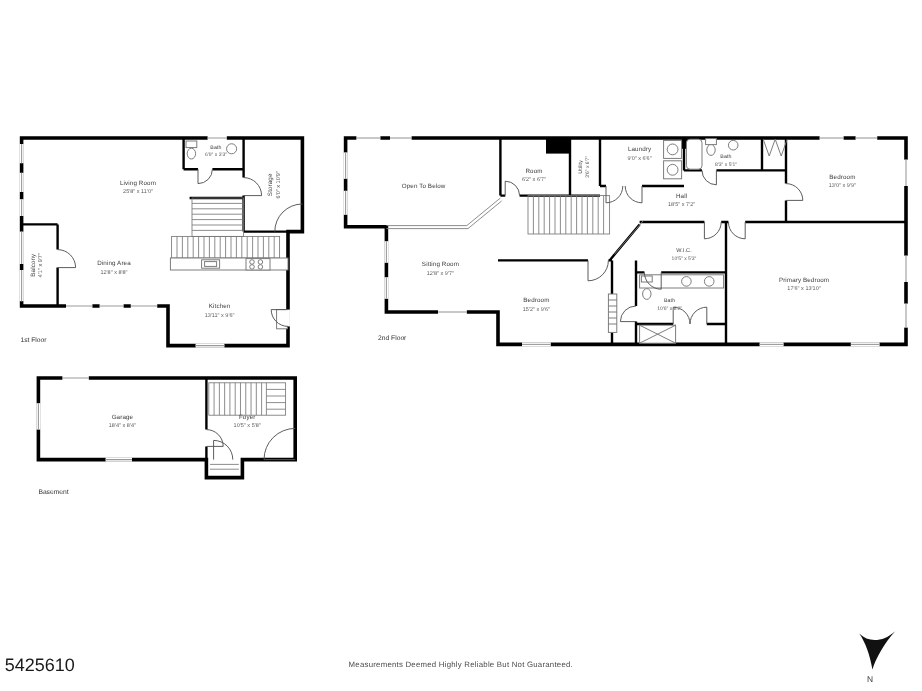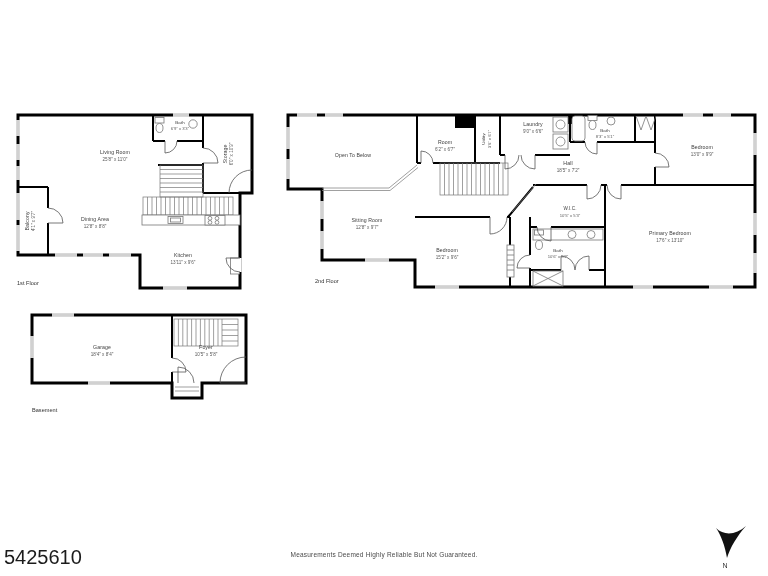--- a/index.html
+++ b/index.html
@@ -15,21 +15,21 @@
   .wallsO{stroke:#000;stroke-width:3;fill:#fff;stroke-linejoin:miter;}
   .wallsI{stroke:#000;stroke-width:2;fill:none;}
   .thin{stroke:#777;stroke-width:.7;fill:none;}
   .fix{stroke:#777;stroke-width:.8;fill:#fff;}
   .door{stroke:#555;stroke-width:.8;fill:none;}
   .win{stroke:#999;stroke-width:.9;fill:none;}
   .wgap{fill:#fff;stroke:none;}
   .rail{stroke:#888;stroke-width:.8;fill:none;}
   .blk{fill:#000;stroke:none;}
   #listing-id{
-    position:absolute;left:4px;top:546px;font-size:20px;color:#1b1b1b;
+    position:absolute;left:4px;top:546px;font-size:15px;color:#1b1b1b;
   }
   #disclaimer{
     position:absolute;left:0;top:551px;width:768px;text-align:center;
     font-size:6.5px;color:#4a4a4a;letter-spacing:.2px;
   }
 </style>
 </head>
 <body>
 
 <svg class="panel" style="left:15px;top:108px" width="245" height="185" viewBox="0 0 245 185">

